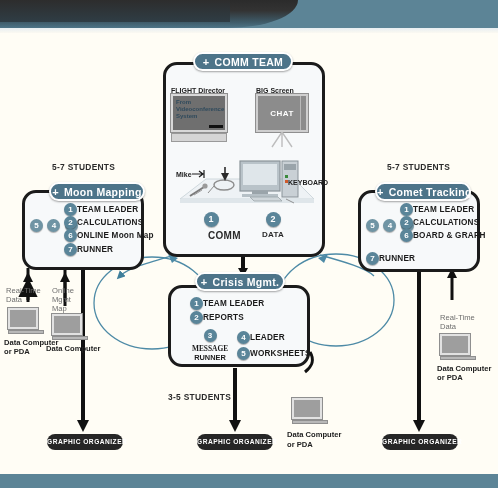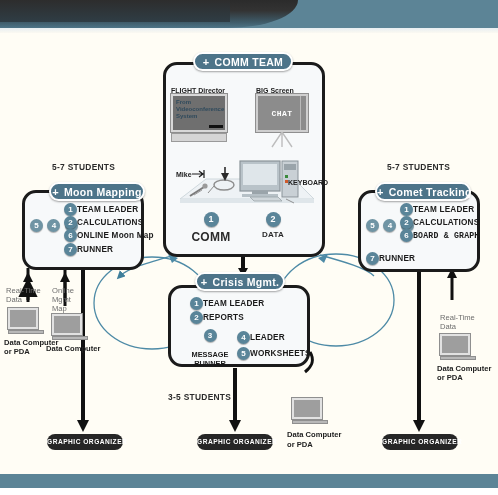--- a/index.html
+++ b/index.html
@@ -219,21 +219,21 @@
   <div class="smallcapdark" style="left:171px;top:86px;font-size:7px;">FLIGHT Director</div>
   <div class="monitor" style="left:171px;top:94px;width:56px;height:48px;">
     <div class="mon-screen" style="width:56px;height:38px;background:#6f6f6f;">
       <div style="position:absolute;left:3px;top:3px;color:#2f4a5c;font-size:6px;line-height:7px;font-weight:bold;width:48px;">From Videoconference System</div>
       <div style="position:absolute;right:2px;bottom:2px;width:14px;height:3px;background:#111;"></div>
     </div>
     <div class="mon-base" style="left:0px;top:39px;width:56px;height:9px;background:#d5d5d5;"></div>
   </div>
 
   <div class="smallcapdark" style="left:256px;top:86px;font-size:7px;">BIG Screen</div>
-  <div class="monitor" style="left:256px;top:94px;width:62px;height:52px;font-family:Liberation Mono, monospace;">
+  <div class="monitor" style="left:256px;top:94px;width:62px;height:52px;">
     <div class="mon-screen" style="width:52px;height:38px;background:#8c8c8c;border:2px solid #cfcfcf;">
       <div style="position:absolute;left:0;top:0;right:0;bottom:0;display:flex;align-items:center;justify-content:center;color:#ffffff;font-size:8px;font-weight:bold;letter-spacing:.5px;">CHAT</div>
       <div style="position:absolute;right:5px;top:0;bottom:0;width:1px;background:#b9b9b9;"></div>
     </div>
     <svg style="position:absolute;left:12px;top:38px;width:30px;height:16px;">
       <path d="M14,0 L4,15 M14,0 L24,15 M14,0 L14,15" stroke="#bdbdbd" stroke-width="1.4" fill="none"></path>
     </svg>
   </div>
 
   <svg style="position:absolute;left:168px;top:155px;width:152px;height:60px;">
@@ -265,21 +265,21 @@
   </svg>
   <div class="smallcapdark" style="left:176px;top:170px;font-size:7px;color:#1b1b1b;">Mike</div>
   <svg style="position:absolute;left:192px;top:170px;width:16px;height:8px;">
     <path d="M0,4 L10,4 M7,1 L11,4 L7,7 M12,0 L12,8" stroke="#1b1b1b" stroke-width="1.2" fill="none"></path>
   </svg>
   <div class="smallcapdark" style="left:288px;top:178px;font-size:7px;">KEYBOARD</div>
 
   <div style="position:absolute;left:200px;top:210px;width:22px;text-align:center;">
     <span class="num" style="width:15px;height:15px;line-height:15px;font-size:9px;">1</span>
   </div>
-  <div class="caption" style="left:190px;top:230px;width:42px;text-align:center;font-size:12px;">COMM</div>
+  <div class="caption" style="left:208px;top:230px;width:42px;font-size:10px;">COMM</div>
 
   <div style="position:absolute;left:262px;top:210px;width:22px;text-align:center;">
     <span class="num" style="width:15px;height:15px;line-height:15px;font-size:9px;">2</span>
   </div>
   <div class="caption" style="left:252px;top:230px;width:42px;text-align:center;font-size:8px;">DATA</div>
 
   <div class="caption" style="left:52px;top:162px;">5-7 STUDENTS</div>
   <div class="teambox" style="left:22px;top:190px;width:122px;height:80px;"></div>
   <div class="pill" style="left:37px;top:182px;width:96px;margin-left:12px;">
     <span class="plus">+</span><span>Moon Mapping</span>
@@ -312,41 +312,41 @@
     <span class="num ghost">5</span>
     <span class="num ghost">4</span>
     <span class="num ghost">3</span>
   </div>
   <div class="rowitem" style="left:400px;top:203px;">
     <span class="num">1</span><span class="lbl">TEAM LEADER</span>
   </div>
   <div class="rowitem" style="left:400px;top:216px;">
     <span class="num">2</span><span class="lbl">CALCULATIONS</span>
   </div>
-  <div class="rowitem" style="left:400px;top:229px;font-family:Liberation Mono, monospace;">
+  <div class="rowitem" style="left:400px;top:229px;">
     <span class="num">6</span><span class="lbl">BOARD &amp; GRAPH</span>
   </div>
   <div class="rowitem" style="left:366px;top:252px;">
     <span class="num">7</span><span class="lbl">RUNNER</span>
   </div>
 
   <div class="teambox" style="left:168px;top:285px;width:142px;height:82px;"></div>
   <div class="pill" style="left:195px;top:272px;width:90px;">
     <span class="plus">+</span><span>Crisis Mgmt.</span>
   </div>
   <div class="rowitem" style="left:190px;top:297px;">
     <span class="num">1</span><span class="lbl">TEAM LEADER</span>
   </div>
   <div class="rowitem" style="left:190px;top:311px;">
     <span class="num">2</span><span class="lbl">REPORTS</span>
   </div>
 
   <div style="position:absolute;left:188px;top:326px;width:44px;text-align:center;">
     <span class="num">3</span>
-    <div style="font-size:7.4px;font-weight:bold;color:#1b1b1b;line-height:8.5px;margin-top:7px;">MESSAGE</div>
+    <div style="font-size:7.4px;font-weight:bold;color:#1b1b1b;line-height:8.5px;margin-top:1px;font-family:Liberation Serif, serif;">MESSAGE</div>
     <div style="font-size:7.4px;font-weight:bold;color:#1b1b1b;line-height:8.5px;">RUNNER</div>
   </div>
   <div class="rowitem" style="left:237px;top:331px;">
     <span class="num">4</span><span class="lbl">LEADER</span>
   </div>
   <div class="rowitem" style="left:237px;top:347px;">
     <span class="num">5</span><span class="lbl">WORKSHEETS</span>
   </div>
   <div class="caption" style="left:168px;top:392px;">3-5 STUDENTS</div>
 

